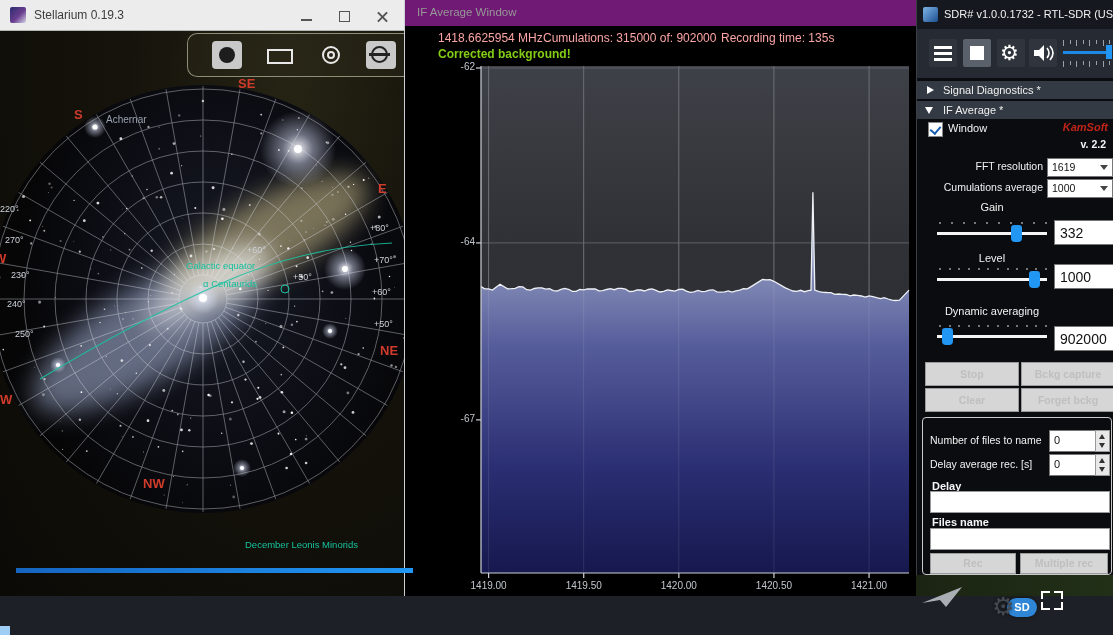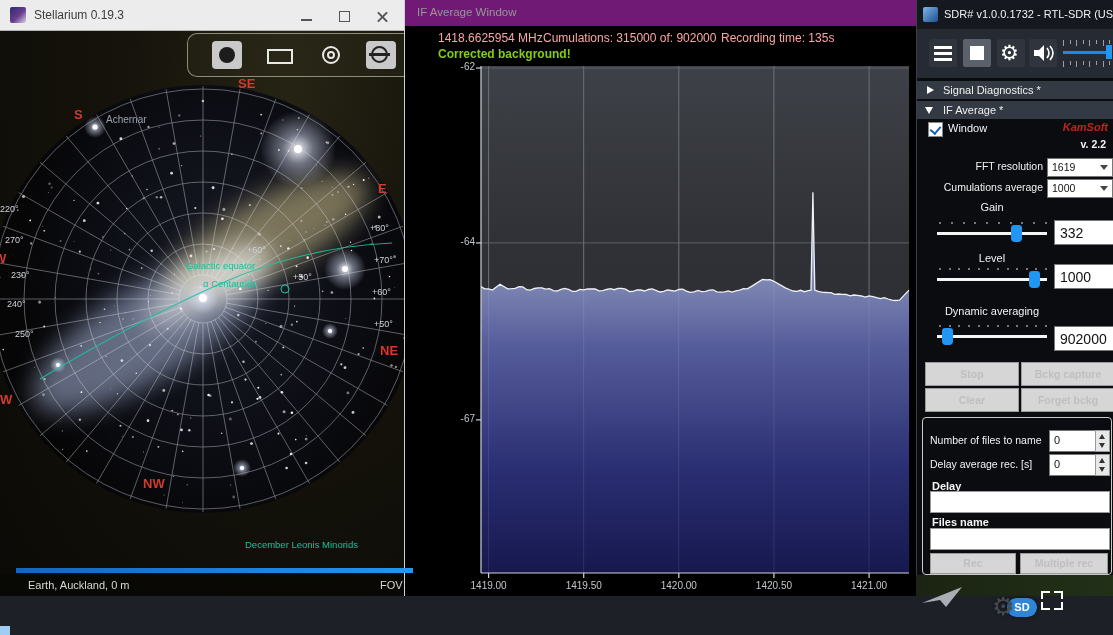--- a/index.html
+++ b/index.html
@@ -441,24 +441,20 @@
       <div class="abs ocbtn" style="left:76px">
           <i id="oc-rect"></i>
         </div>
       <div class="abs ocbtn" style="left:128px">
           <i id="oc-telrad"></i>
         </div>
       <div class="abs ocbtn lit" style="left:178px">
           <i id="oc-set"></i>
         </div>
     </div>
-    <div id="stl-status" class="abs">
-      <div id="stl-status-left" class="abs">Earth, Auckland, 0 m</div>
-      <div id="stl-status-right" class="abs">FOV</div>
-    </div>
   </div>
 </div>
 
 <div id="ifwin" class="abs">
   <div id="if-titlebar" class="abs">
     <div id="if-title" class="abs">IF Average Window</div>
   </div>
   <div class="abs if-info" style="left:33px">1418.6625954 MHz</div>
   <div class="abs if-info" style="left:138px">Cumulations: 315000 of: 902000</div>
   <div class="abs if-info" style="left:316px">Recording time: 135s</div>

